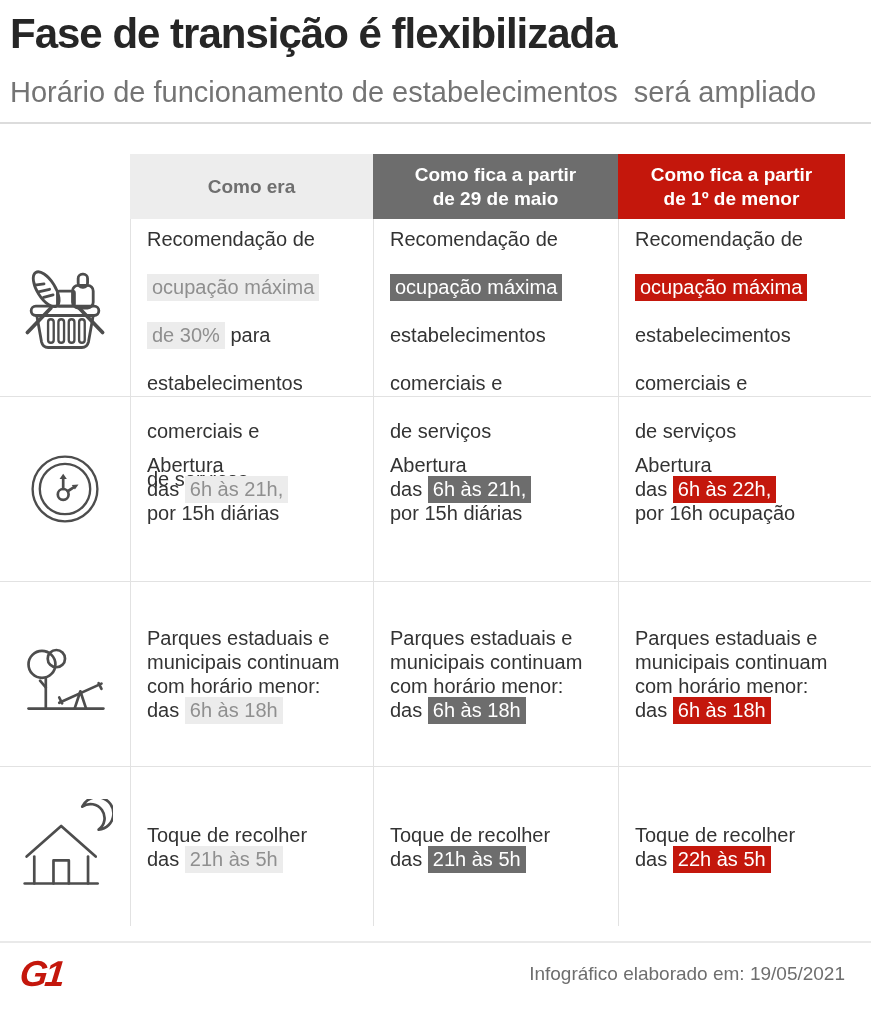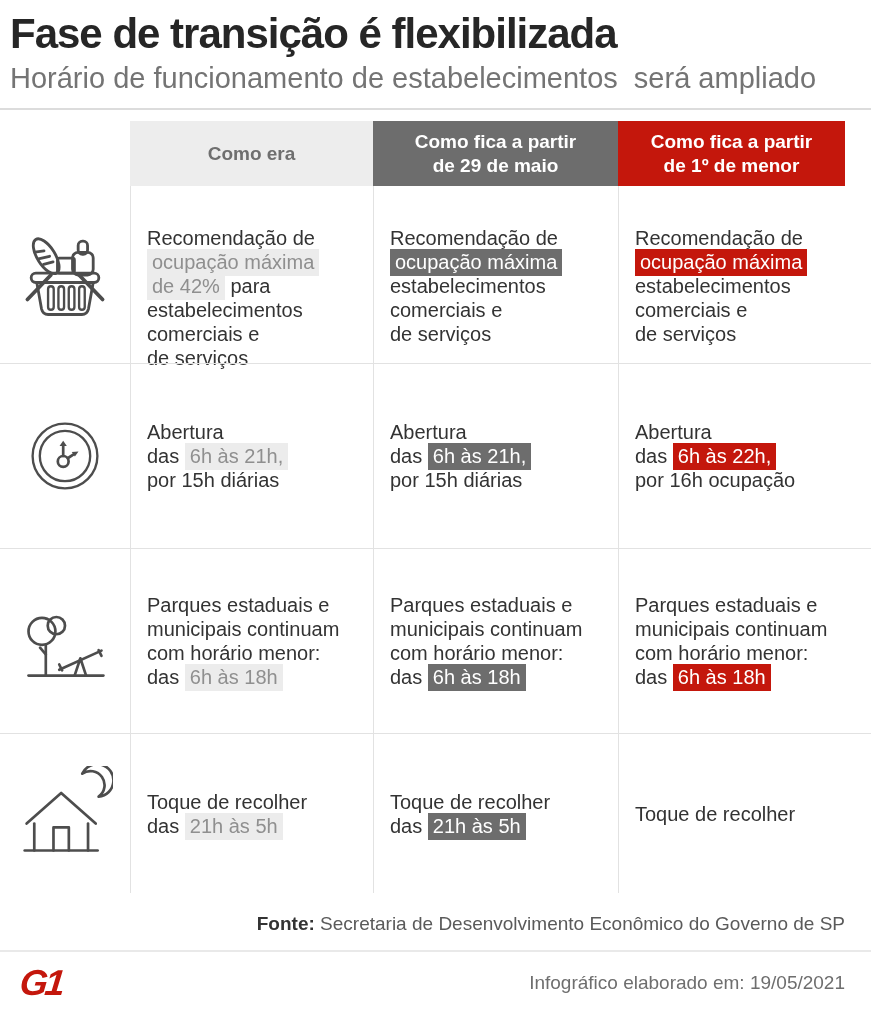--- a/index.html
+++ b/index.html
@@ -12,40 +12,40 @@
     --body-tx:#333333;
   }
   *{box-sizing:border-box;margin:0;padding:0;}
   html,body{width:871px;height:1024px;background:#ffffff;overflow:hidden;
     font-family:"Liberation Sans","DejaVu Sans",sans-serif;}
   .page{width:871px;height:864px;position:relative;}
 
   
   .masthead{padding:10px 10px 0 10px;}
   .title{font-size:42px;line-height:48px;font-weight:700;color:#262626;letter-spacing:-1px;}
-  .subtitle{font-size:29px;line-height:34px;color:#747474;margin-top:3px;white-space:pre-wrap;}
+  .subtitle{font-size:29px;line-height:34px;color:#747474;margin-top:17px;white-space:pre-wrap;}
   .top-divider{height:2px;background:#dcdcdc;margin-top:13px;width:871px;}
 
   
   .table{
-    margin-top:11px;
+    margin-top:30px;
     display:grid;
     grid-template-columns:130px 243px 245px 227px 26px;
     grid-template-rows:65px 177px 185px 185px 160px;
   }
   .th{display:flex;flex-direction:column;justify-content:center;align-items:center;
       font-size:19px;line-height:24px;font-weight:700;text-align:center;}
   .th span{white-space:pre;}
   .th-light{background:var(--light);color:#6f6f6f;}
   .th-dark{background:var(--dark);color:#ffffff;}
   .th-red{background:var(--red);color:#ffffff;}
 
   .cell{display:flex;flex-direction:column;justify-content:center;}
   .txt{padding-left:16px;padding-right:4px;font-size:20px;line-height:24px;color:var(--body-tx);}
-  .v-top{justify-content:flex-start;padding-top:40px;}
+  .v-top{justify-content:flex-start;padding-top:8px;gap:24px;}
   .line{white-space:pre;}
   .hl{padding:2px 5px 3px;}
   .hl-light{background:var(--hl-light-bg);color:var(--hl-light-tx);}
   .hl-dark{background:var(--dark);color:#ffffff;}
   .hl-red{background:var(--red);color:#ffffff;}
 
   .bt{border-top:1px solid var(--line);}
   .bl{border-left:1px solid var(--line);}
 
   .icon-cell{display:flex;align-items:center;justify-content:center;}
@@ -107,21 +107,21 @@
         <rect x="43" y="62" width="6" height="25" rx="3" stroke-width="2.5"></rect>
         <rect x="54" y="62" width="6" height="25" rx="3" stroke-width="2.5"></rect>
         <rect x="65" y="62" width="6" height="25" rx="3" stroke-width="2.5"></rect>
         <line x1="35" y1="50" x2="10" y2="76" stroke-width="4"></line>
         <line x1="65" y1="50" x2="90" y2="76" stroke-width="4"></line>
       </svg>
     </div>
     <div class="cell txt v-top bl">
         <div class="line"><span>Recomendação de</span></div>
         <div class="line"><span class="hl hl-light">ocupação máxima</span></div>
-        <div class="line"><span class="hl hl-light">de 42%</span><span> para</span></div>
+        <div class="line"><span class="hl hl-light">de 30%</span><span> para</span></div>
         <div class="line"><span>estabelecimentos</span></div>
         <div class="line"><span>comerciais e</span></div>
         <div class="line"><span>de serviços</span></div>
       </div>
     <div class="cell txt v-top bl">
         <div class="line"><span>Recomendação de</span></div>
         <div class="line"><span class="hl hl-dark">ocupação máxima</span></div>
         <div class="line"><span>estabelecimentos</span></div>
         <div class="line"><span>comerciais e</span></div>
         <div class="line"><span>de serviços</span></div>
@@ -209,28 +209,26 @@
     <div class="cell txt bt bl">
         <div class="line"><span>Toque de recolher</span></div>
         <div class="line"><span>das </span><span class="hl hl-light">21h às 5h</span></div>
       </div>
     <div class="cell txt bt bl">
         <div class="line"><span>Toque de recolher</span></div>
         <div class="line"><span>das </span><span class="hl hl-dark">21h às 5h</span></div>
       </div>
     <div class="cell txt bt bl">
         <div class="line"><span>Toque de recolher</span></div>
+        <div class="line"><span>das </span><span class="hl hl-red">22h às 5h</span></div>
       </div>
     <div class="cell bt"></div>
 
   </div>
 
-  <div class="source">
-    <b>Fonte:</b><span> Secretaria de Desenvolvimento Econômico do Governo de SP</span>
-  </div>
 
   <div class="footer-divider"></div>
 
   <div class="bottombar">
     <span class="g1">G1</span>
     <span class="credit">Infográfico elaborado em: 19/05/2021</span>
   </div>
 
 </div>
 

